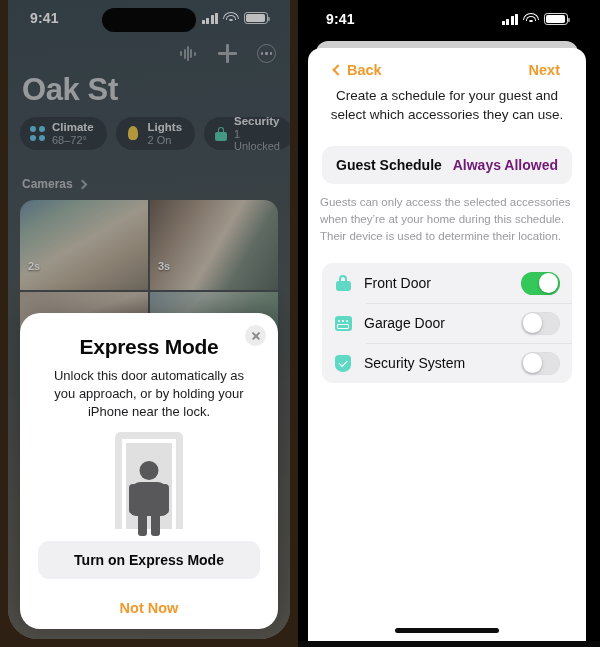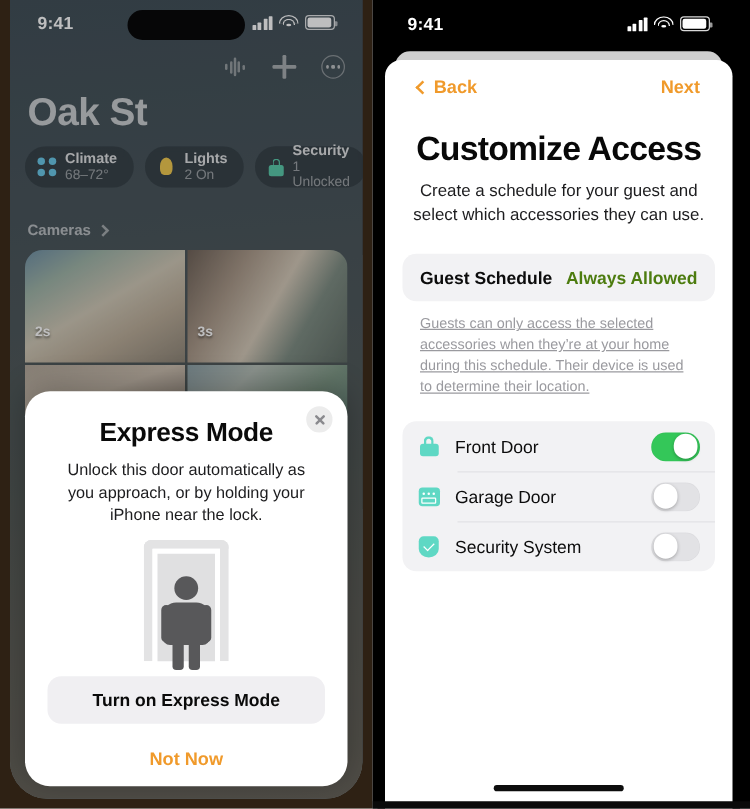--- a/index.html
+++ b/index.html
@@ -178,22 +178,22 @@
   .chev-l { width: 8px; height: 8px; border-left: 2.4px solid #f09a2b; border-bottom: 2.4px solid #f09a2b;
     transform: rotate(45deg); }
   .nav-next { color: #f09a2b; font-size: 14.5px; font-weight: bold; }
   .r-title { text-align: center; font-size: 27px; font-weight: bold; color: #080808;
     letter-spacing: -0.6px; margin-top: 26px; }
   .r-sub { text-align: center; font-size: 13.5px; color: #1c1c1e; line-height: 1.42; margin-top: 8px; padding: 0 22px; }
 
   .card { margin: 22px 14px 0; background: #f2f2f4; border-radius: 11px; }
   .sched-row { display: flex; align-items: center; justify-content: space-between; padding: 11px 14px; }
   .sched-label { font-size: 14px; font-weight: bold; color: #0c0c0c; }
-  .sched-value { font-size: 14px; color: #4d7c0f; font-weight: bold; }
-  .footnote { margin: 10px 28px 0; font-size: 11.5px; color: #9a9a9f; line-height: 1.48; text-decoration: underline; }
+  .sched-value { font-size: 14px; color: #701a75; font-weight: bold; }
+  .footnote { margin: 10px 12px 0; font-size: 11.5px; color: #9a9a9f; line-height: 1.48; }
 
   .acc-card { margin: 18px 14px 0; background: #f2f2f4; border-radius: 11px; overflow: hidden; }
   .acc-row { display: flex; align-items: center; padding: 0 12px; height: 40px; position: relative; }
   .acc-row + .acc-row::before {
     content: ""; position: absolute; left: 44px; right: 0; top: 0; height: 1px; background: #e2e2e5;
   }
   .acc-ico { width: 18px; height: 18px; flex: 0 0 auto; position: relative; margin-right: 12px; }
   .ai-lock b { position:absolute; left:1.5px; bottom:1px; width:15px; height:10px; background:#5fd8c4; border-radius:2.4px; display:block; }
   .ai-lock s { position:absolute; left:4.6px; top:0.5px; width:8.8px; height:8px; border:2.1px solid #5fd8c4;
      border-bottom:none; border-radius: 5px 5px 0 0; display:block; }
@@ -371,21 +371,20 @@
 
       <div class="sheet">
         <div class="navbar">
           <div class="nav-back">
             <span class="chev-l"></span>
             <span>Back</span>
           </div>
           <div class="nav-next">Next</div>
         </div>
 
-        <div class="r-title">Customize Access</div>
         <div class="r-sub">Create a schedule for your guest and select which accessories they can use.</div>
 
         <div class="card">
           <div class="sched-row">
             <div class="sched-label">Guest Schedule</div>
             <div class="sched-value">Always Allowed</div>
           </div>
         </div>
 
         <div class="footnote">Guests can only access the selected accessories when they’re at your home during this schedule. Their device is used to determine their location.</div>

